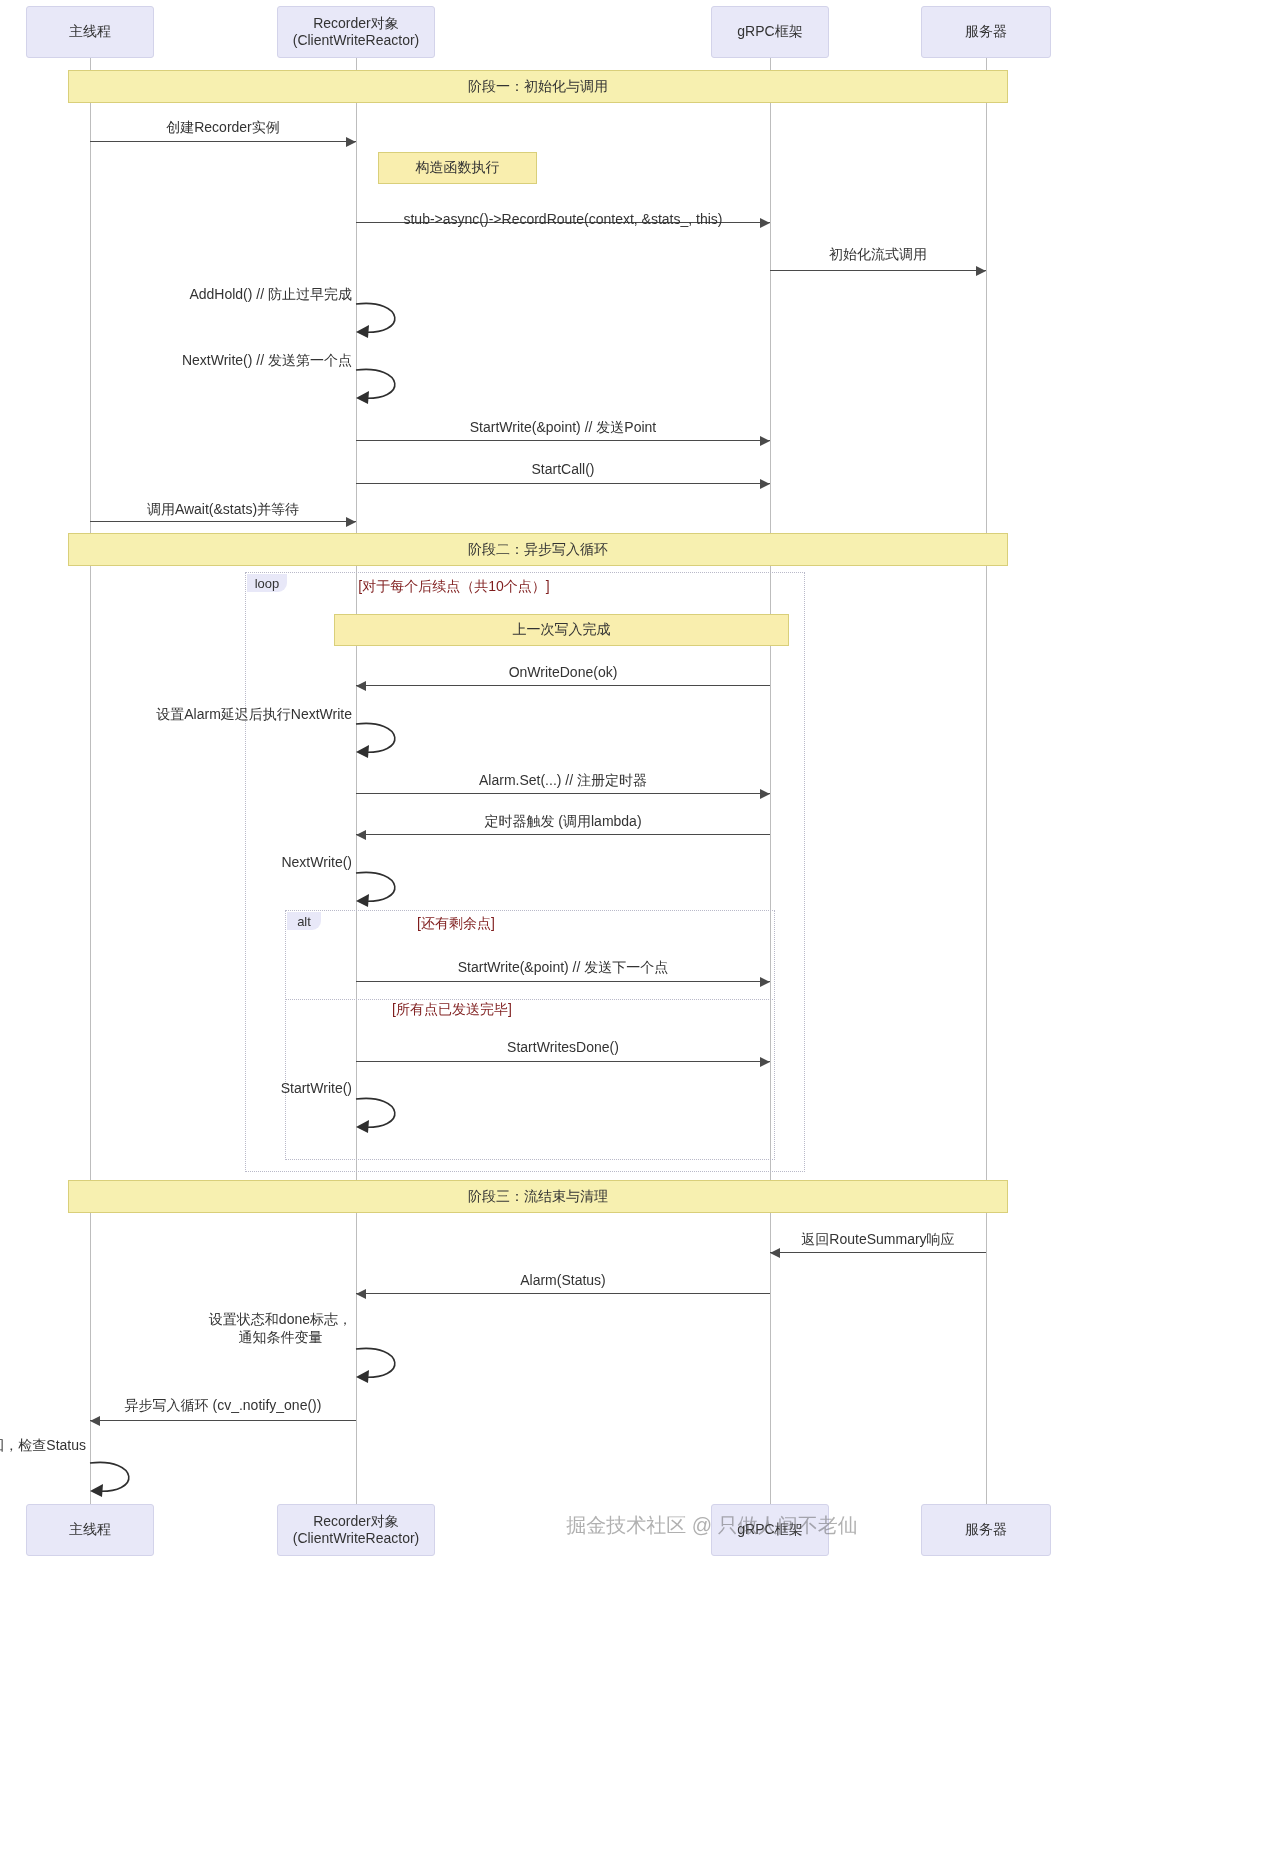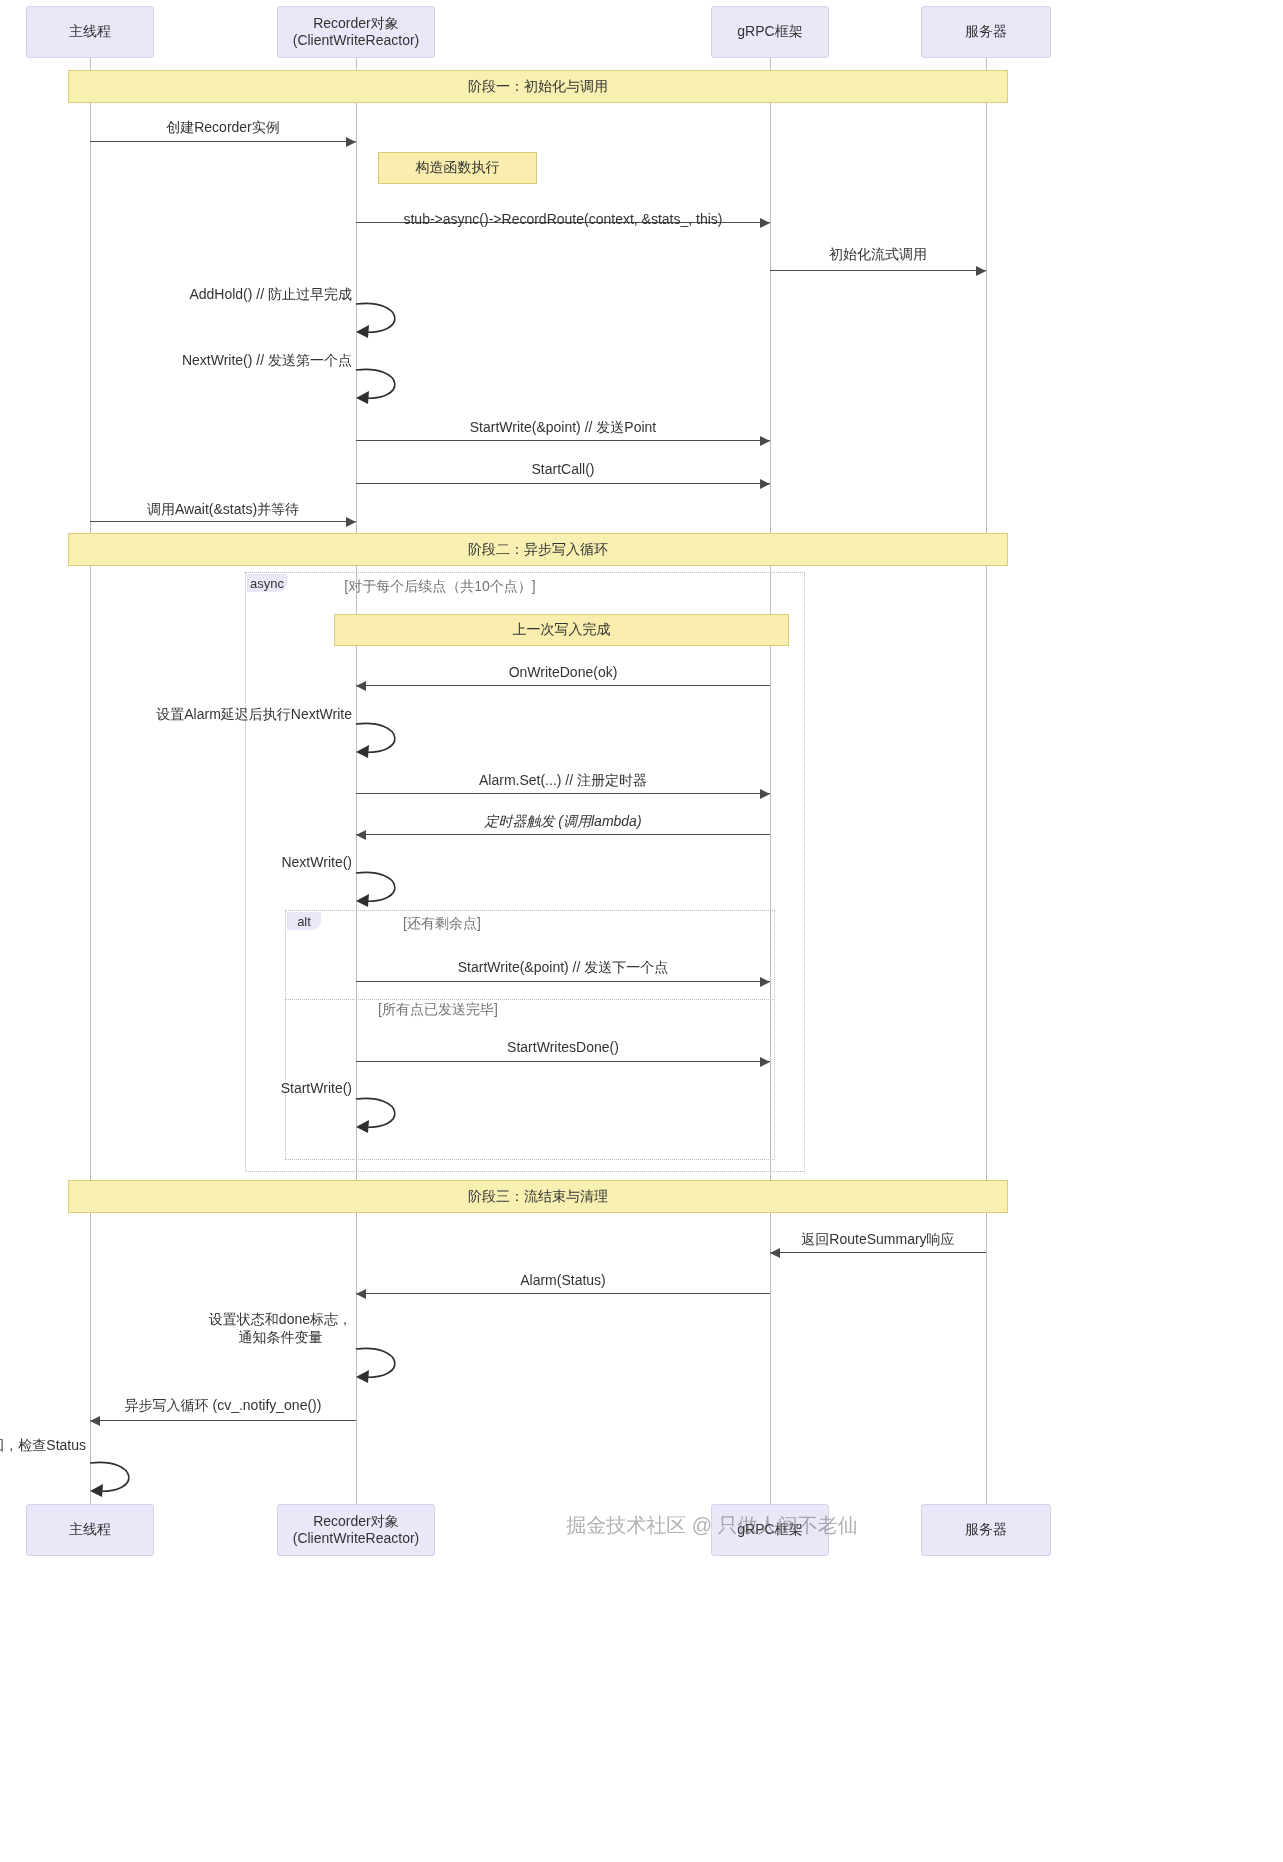--- a/index.html
+++ b/index.html
@@ -85,24 +85,25 @@
     font-size: 13px;
     color: #333333;
     display: flex;
     align-items: center;
     justify-content: center;
     z-index: 4;
   }
   .fragment-cond {
     position: absolute;
     font-size: 14px;
-    color: #737373;
+    color: #7f1d1d;
     text-align: center;
     z-index: 4;
     white-space: nowrap;
+    margin-left: 14px;
   }
   .fragment-divider {
     position: absolute;
     border-top: 1px dotted #b9b9c9;
     z-index: 3;
   }
   
   .msg-line {
     position: absolute;
     height: 0;
@@ -180,21 +181,21 @@
     <div class="phase-band" style="left: 68px; top: 533px; width: 940px; height: 33px;">
       <span>阶段二：异步写入循环</span>
     </div>
     <div class="phase-band" style="left: 68px; top: 70px; width: 940px; height: 33px;">
       <span>阶段一：初始化与调用</span>
     </div>
     <div class="phase-band" style="left: 68px; top: 1180px; width: 940px; height: 33px;">
       <span>阶段三：流结束与清理</span>
     </div>
     <div class="fragment" style="left: 245px; top: 572px; width: 560px; height: 600px;"></div>
-    <div class="fragment-label" style="left: 247px; top: 574px; width: 40px; height: 18px;">async</div>
+    <div class="fragment-label" style="left: 247px; top: 574px; width: 40px; height: 18px;">loop</div>
     <div class="fragment-cond" style="left: 440px; top: 578px; transform: translateX(-50%);">[对于每个后续点（共10个点）]</div>
     <div class="fragment" style="left: 285px; top: 910px; width: 490px; height: 250px;"></div>
     <div class="fragment-label" style="left: 287px; top: 912px; width: 34px; height: 18px;">alt</div>
     <div class="fragment-cond" style="left: 442px; top: 915px; transform: translateX(-50%);">[还有剩余点]</div>
     <div class="fragment-divider" style="left: 285px; top: 999px; width: 490px;"></div>
     <div class="fragment-cond" style="left: 438px; top: 1001px; transform: translateX(-50%);">[所有点已发送完毕]</div>
     <div class="note" style="left: 378px; top: 152px; width: 159px; height: 32px;">
       <span>构造函数执行</span>
     </div>
     <div class="note" style="left: 334px; top: 614px; width: 455px; height: 32px;">
@@ -219,21 +220,21 @@
     <div class="arrow-head arrow-right" style="top: 517px; left: 346px;"></div>
     <div class="msg-label" style="left: 223px; top: 500px; transform: translateX(-50%);">调用Await(&amp;stats)并等待</div>
     <div class="msg-line" style="left: 356px; top: 685px; width: 414px;"></div>
     <div class="arrow-head arrow-left" style="top: 681px; left: 356px;"></div>
     <div class="msg-label" style="left: 563px; top: 663px; transform: translateX(-50%);">OnWriteDone(ok)</div>
     <div class="msg-line" style="left: 356px; top: 793px; width: 414px;"></div>
     <div class="arrow-head arrow-right" style="top: 789px; left: 760px;"></div>
     <div class="msg-label" style="left: 563px; top: 771px; transform: translateX(-50%);">Alarm.Set(...) // 注册定时器</div>
     <div class="msg-line" style="left: 356px; top: 834px; width: 414px;"></div>
     <div class="arrow-head arrow-left" style="top: 830px; left: 356px;"></div>
-    <div class="msg-label" style="left: 563px; top: 812px; transform: translateX(-50%); font-style: italic;">定时器触发 (调用lambda)</div>
+    <div class="msg-label" style="left: 563px; top: 812px; transform: translateX(-50%);">定时器触发 (调用lambda)</div>
     <div class="msg-line" style="left: 356px; top: 981px; width: 414px;"></div>
     <div class="arrow-head arrow-right" style="top: 977px; left: 760px;"></div>
     <div class="msg-label" style="left: 563px; top: 958px; transform: translateX(-50%);">StartWrite(&amp;point) // 发送下一个点</div>
     <div class="msg-line" style="left: 356px; top: 1061px; width: 414px;"></div>
     <div class="arrow-head arrow-right" style="top: 1057px; left: 760px;"></div>
     <div class="msg-label" style="left: 563px; top: 1038px; transform: translateX(-50%);">StartWritesDone()</div>
     <div class="msg-line" style="left: 770px; top: 1252px; width: 216px;"></div>
     <div class="arrow-head arrow-left" style="top: 1248px; left: 770px;"></div>
     <div class="msg-label" style="left: 878px; top: 1230px; transform: translateX(-50%);">返回RouteSummary响应</div>
     <div class="msg-line" style="left: 356px; top: 1293px; width: 414px;"></div>

